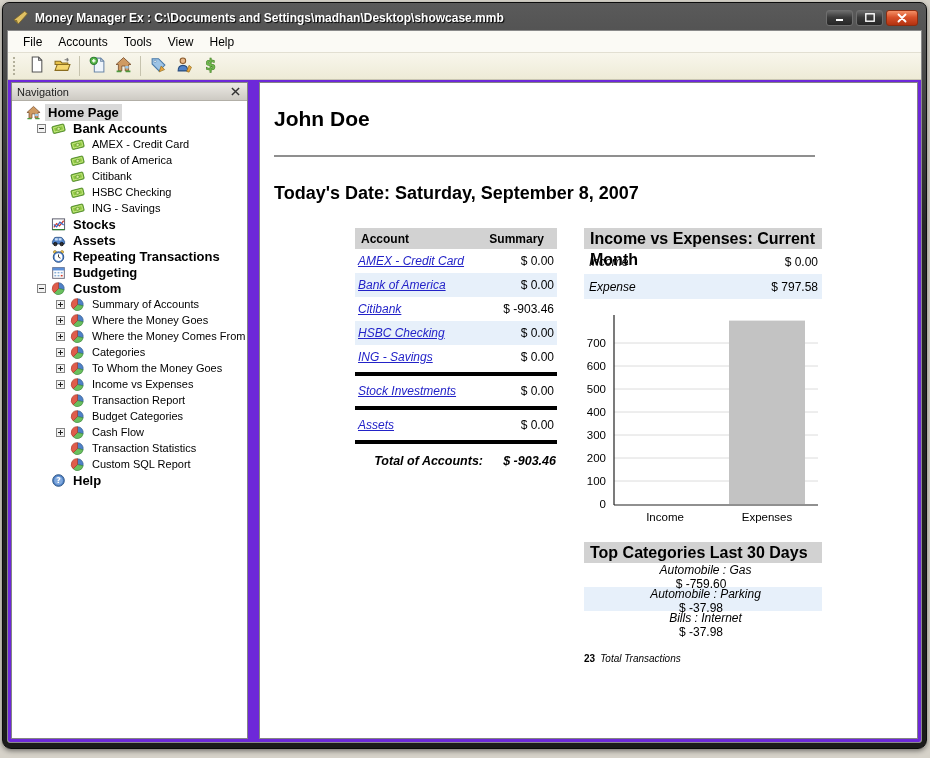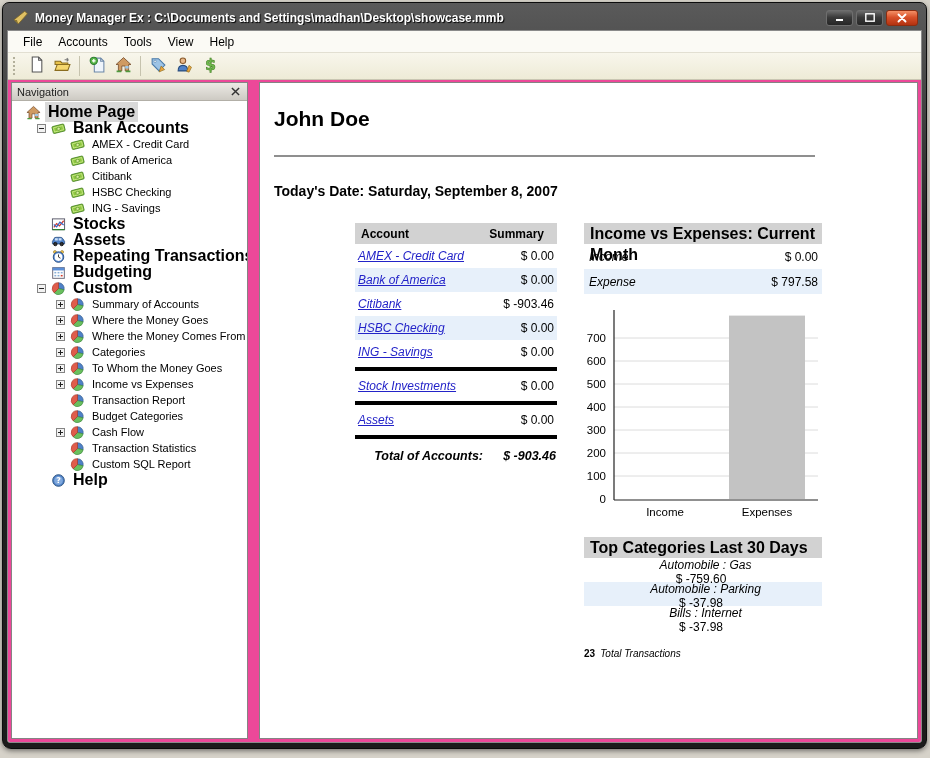--- a/index.html
+++ b/index.html
@@ -51,49 +51,49 @@
   .toolbar {
     height: 27px; background: linear-gradient(#f8f6ec, #eeebd7);
     border-bottom: 1px solid #c9c6b2;
     display: flex; align-items: center; padding-left: 3px;
   }
   .tb-grip { width: 5px; height: 18px; border-left: 2px dotted #b3b09b; margin: 0 5px 0 2px; }
   .tb-btn { width: 26px; height: 23px; display: flex; align-items: center; justify-content: center; border-radius: 2px; }
   .tb-btn svg { width: 17px; height: 17px; }
   .tb-sep { width: 1px; height: 20px; background: #c6c3ae; margin: 0 4px; }
   
-  .workspace { flex: 1; display: flex; background: #ec4899; padding: 2px 3px 3px 3px; gap: 5px; min-height: 0; }
+  .workspace { flex: 1; display: flex; background: #6d28d9; padding: 2px 3px 3px 3px; gap: 5px; min-height: 0; }
   .nav-panel {
     width: 237px; background: #fff; border: 1px solid #848484;
     display: flex; flex-direction: column; flex: 0 0 auto;
   }
   .nav-header {
     height: 18px; background: linear-gradient(#eceae5, #cdcac3);
     border-bottom: 1px solid #b2afa7;
     display: flex; align-items: center; padding: 0 5px; font-size: 11px; color: #222;
   }
   .nav-title { flex: 1; }
   .nav-close { width: 14px; height: 14px; display: flex; align-items: center; justify-content: center; }
   .tree { flex: 1; overflow: hidden; padding-top: 3px; font-size: 11px; }
   .tree-row { height: 16px; display: flex; align-items: center; white-space: nowrap; }
-  .tree-row.bold .tree-label { font-weight: bold; font-size: 16px; text-align: right; }
+  .tree-row.bold .tree-label { font-weight: bold; font-size: 13px; text-align: right; }
   .tree-label { padding: 1px 3px; }
   .tree-label.selected { background: #d9d9d9; }
   .expander { width: 14px; height: 9px; flex: 0 0 auto; display: flex; align-items: center; }
   .expander svg { width: 9px; height: 9px; }
   .tree-icon { width: 16px; height: 15px; margin-right: 3px; flex: 0 0 auto; }
   .tree-icon svg { width: 15px; height: 15px; }
   .content {
     flex: 1; background: #fff; border: 1px solid #848484;
     padding: 12px 0 0 14px; overflow: hidden; position: relative; min-width: 0;
   }
   
   .user-name { font-size: 21px; font-weight: bold; margin-top: 12px; }
   .report-rule { width: 541px; border: none; border-top: 2px solid #8f8f8f; margin-top: 24px; }
-  .date-line { font-size: 14px; font-weight: bold; margin-top: 26px; }
+  .date-line { font-size: 18px; font-weight: bold; margin-top: 26px; }
   .dashboard { display: flex; gap: 27px; margin: 24px 0 0 81px; }
   .left-col { width: 202px; flex: 0 0 auto; }
   .right-col { width: 238px; flex: 0 0 auto; }
   .acct-head, .mini-head { background: #d2d2d2; }
   .acct-head { display: flex; height: 21px; align-items: center; font-weight: bold; font-size: 12px; }
   .acct-head .c1 { flex: 1; padding-left: 6px; }
   .acct-head .c2 { width: 72px; text-align: right; padding-right: 13px; }
   .acct-row { display: flex; height: 24px; align-items: center; font-size: 12px; }
   .acct-row .c1 { flex: 1; padding-left: 3px; }
   .acct-row .c2 { width: 72px; text-align: right; padding-right: 3px; }

